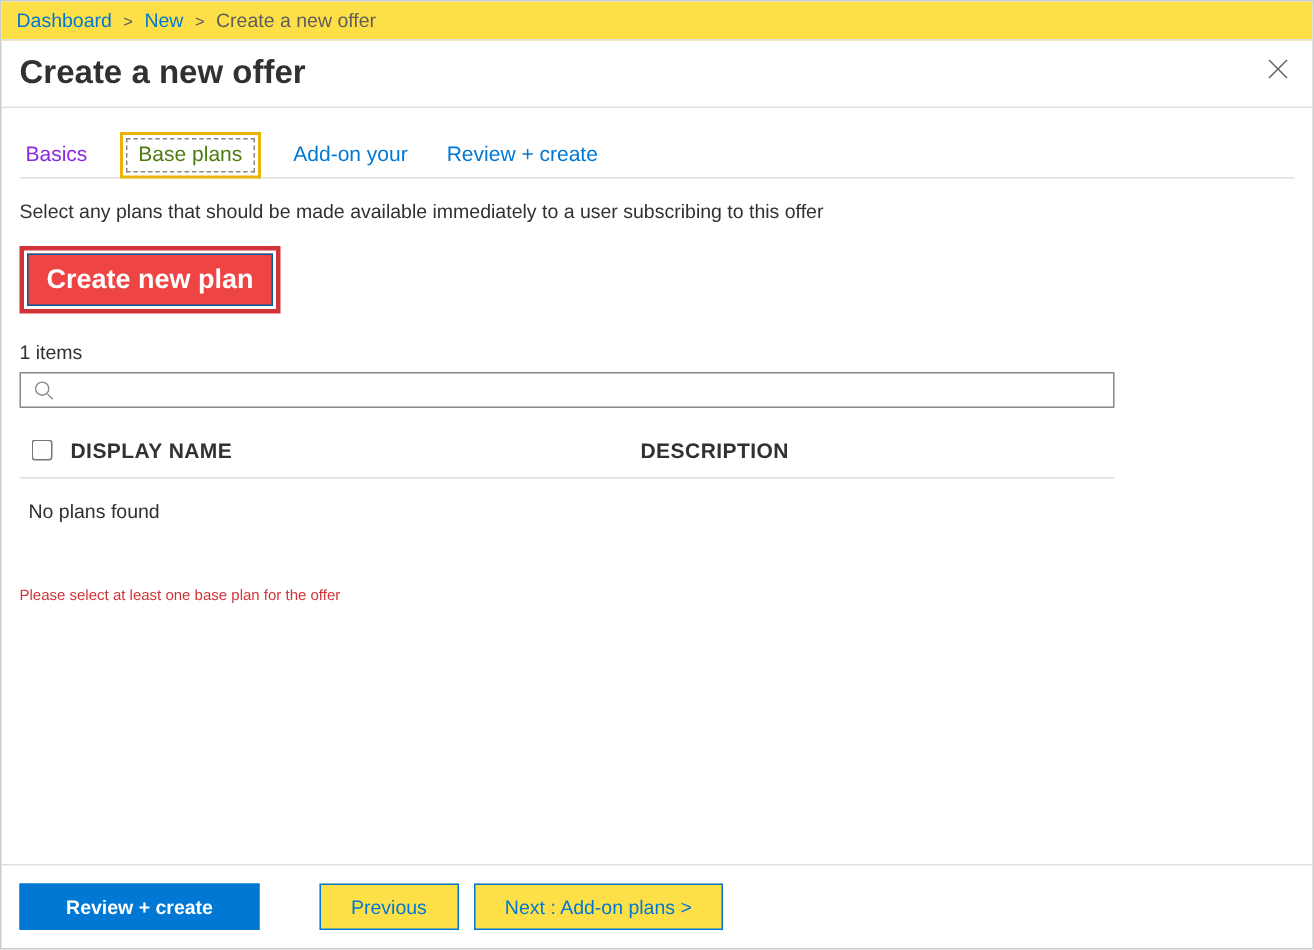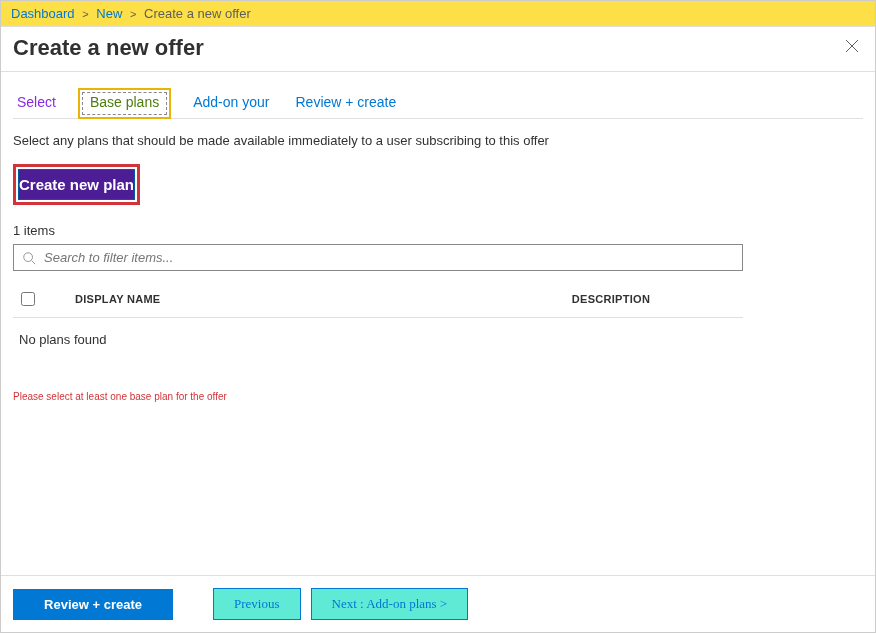--- a/index.html
+++ b/index.html
@@ -101,26 +101,26 @@
     color: #323130;
   }
   .create-plan-wrap {
     margin-top: 16px;
     display: inline-block;
     border: 3px solid #d13438;
     padding: 2px;
     width: fit-content;
   }
   .create-plan-btn {
-    background: #4c1d95;
+    background: #ef4444;
     color: #ffffff;
     border: 1px solid #005a9e;
-    font-size: 15px;
-    font-weight: 600;
-    padding: 6px 0;
+    font-size: 18px;
+    font-weight: 600;
+    padding: 6px 12px;
     cursor: pointer;
   }
   .items-count {
     margin-top: 18px;
     font-size: 13px;
   }
   .search-wrap {
     margin-top: 6px;
     width: 730px;
     max-width: 100%;
@@ -147,28 +147,27 @@
     border-bottom: 1px solid #e1dfdd;
     padding: 8px 4px;
     width: 730px;
     max-width: 100%;
   }
   .th-check {
     width: 30px;
   }
   .th-check input { width: 14px; height: 14px; }
   .th {
-    font-size: 11px;
+    font-size: 14px;
     font-weight: 600;
     letter-spacing: 0.3px;
     color: #323130;
-    margin-left: 28px;
   }
   .th.name { flex: 0 0 380px; }
-  .th.desc { flex: 1; text-align: center; }
+  .th.desc { flex: 1; }
   .no-plans {
     padding: 14px 6px;
     font-size: 13px;
     color: #323130;
   }
   .error-msg {
     margin-top: 30px;
     color: #d13438;
     font-size: 10px;
   }
@@ -194,22 +193,21 @@
     font-weight: 600;
     min-width: 160px;
   }
   .footer .btn-group {
     display: flex;
     gap: 10px;
   }
   .footer .btn.outline {
     border: 1px solid #0078d4;
     color: #0078d4;
-    background: #5eead4;
-    font-family: Liberation Serif, serif;
+    background: #fde047;
   }
 </style>
 </head>
 <body>
 
 <div class="breadcrumb">
   <a>Dashboard</a>
   <span class="sep">&gt;</span>
   <a>New</a>
   <span class="sep">&gt;</span>
@@ -221,40 +219,39 @@
   <div class="close-btn">
     <svg viewBox="0 0 14 14">
         <line x1="1" y1="1" x2="13" y2="13" stroke-width="1"></line>
         <line x1="13" y1="1" x2="1" y2="13" stroke-width="1"></line>
       </svg>
   </div>
 </div>
 
 <div class="content">
   <div class="tabs">
-    <div class="tab basics">Select</div>
+    <div class="tab basics">Basics</div>
     <div class="tab active">Base plans</div>
     <div class="tab">Add-on your</div>
     <div class="tab">Review + create</div>
   </div>
 
   <div class="instruction">Select any plans that should be made available immediately to a user subscribing to this offer</div>
 
   <div class="create-plan-wrap">
     <button class="create-plan-btn">Create new plan</button>
   </div>
 
   <div class="items-count">1 items</div>
 
   <div class="search-wrap">
     <svg viewBox="0 0 16 16">
         <circle cx="7" cy="7" r="5" stroke-width="1"></circle>
         <line x1="11" y1="11" x2="15" y2="15" stroke-width="1"></line>
       </svg>
-    <input class="search-input" type="text" placeholder="Search to filter items..." style="">
   </div>
 
   <div class="table-header">
     <div class="th-check">
       <input type="checkbox" style="">
     </div>
     <div class="th name">DISPLAY NAME</div>
     <div class="th desc">DESCRIPTION</div>
   </div>
 

